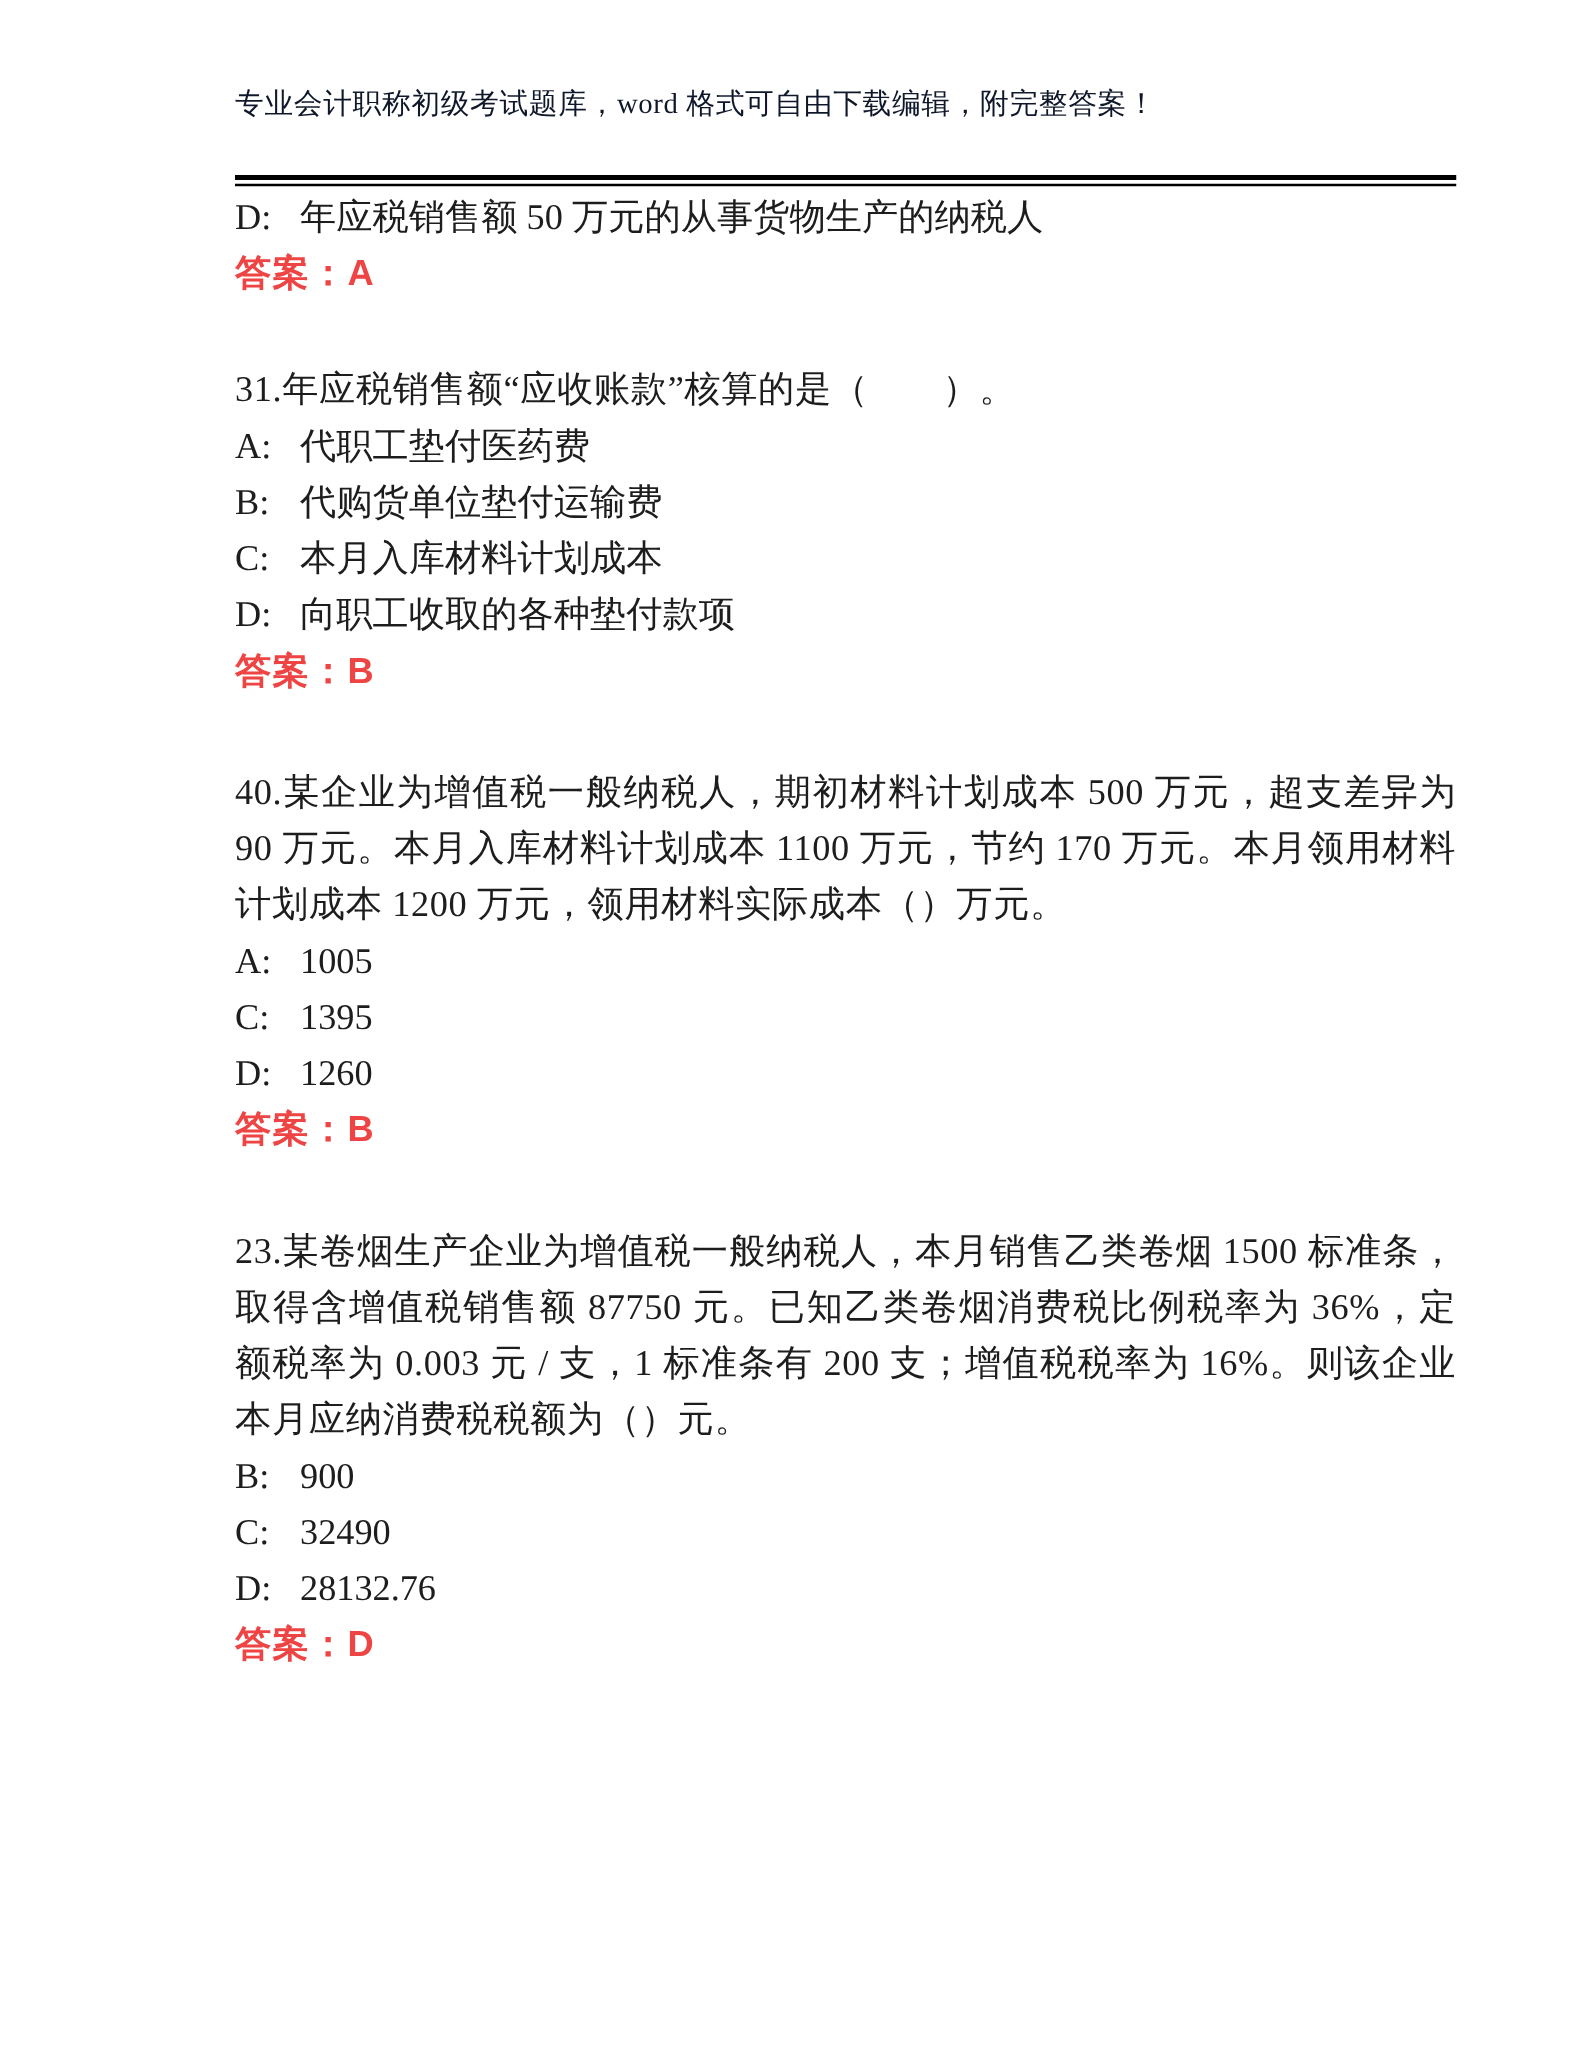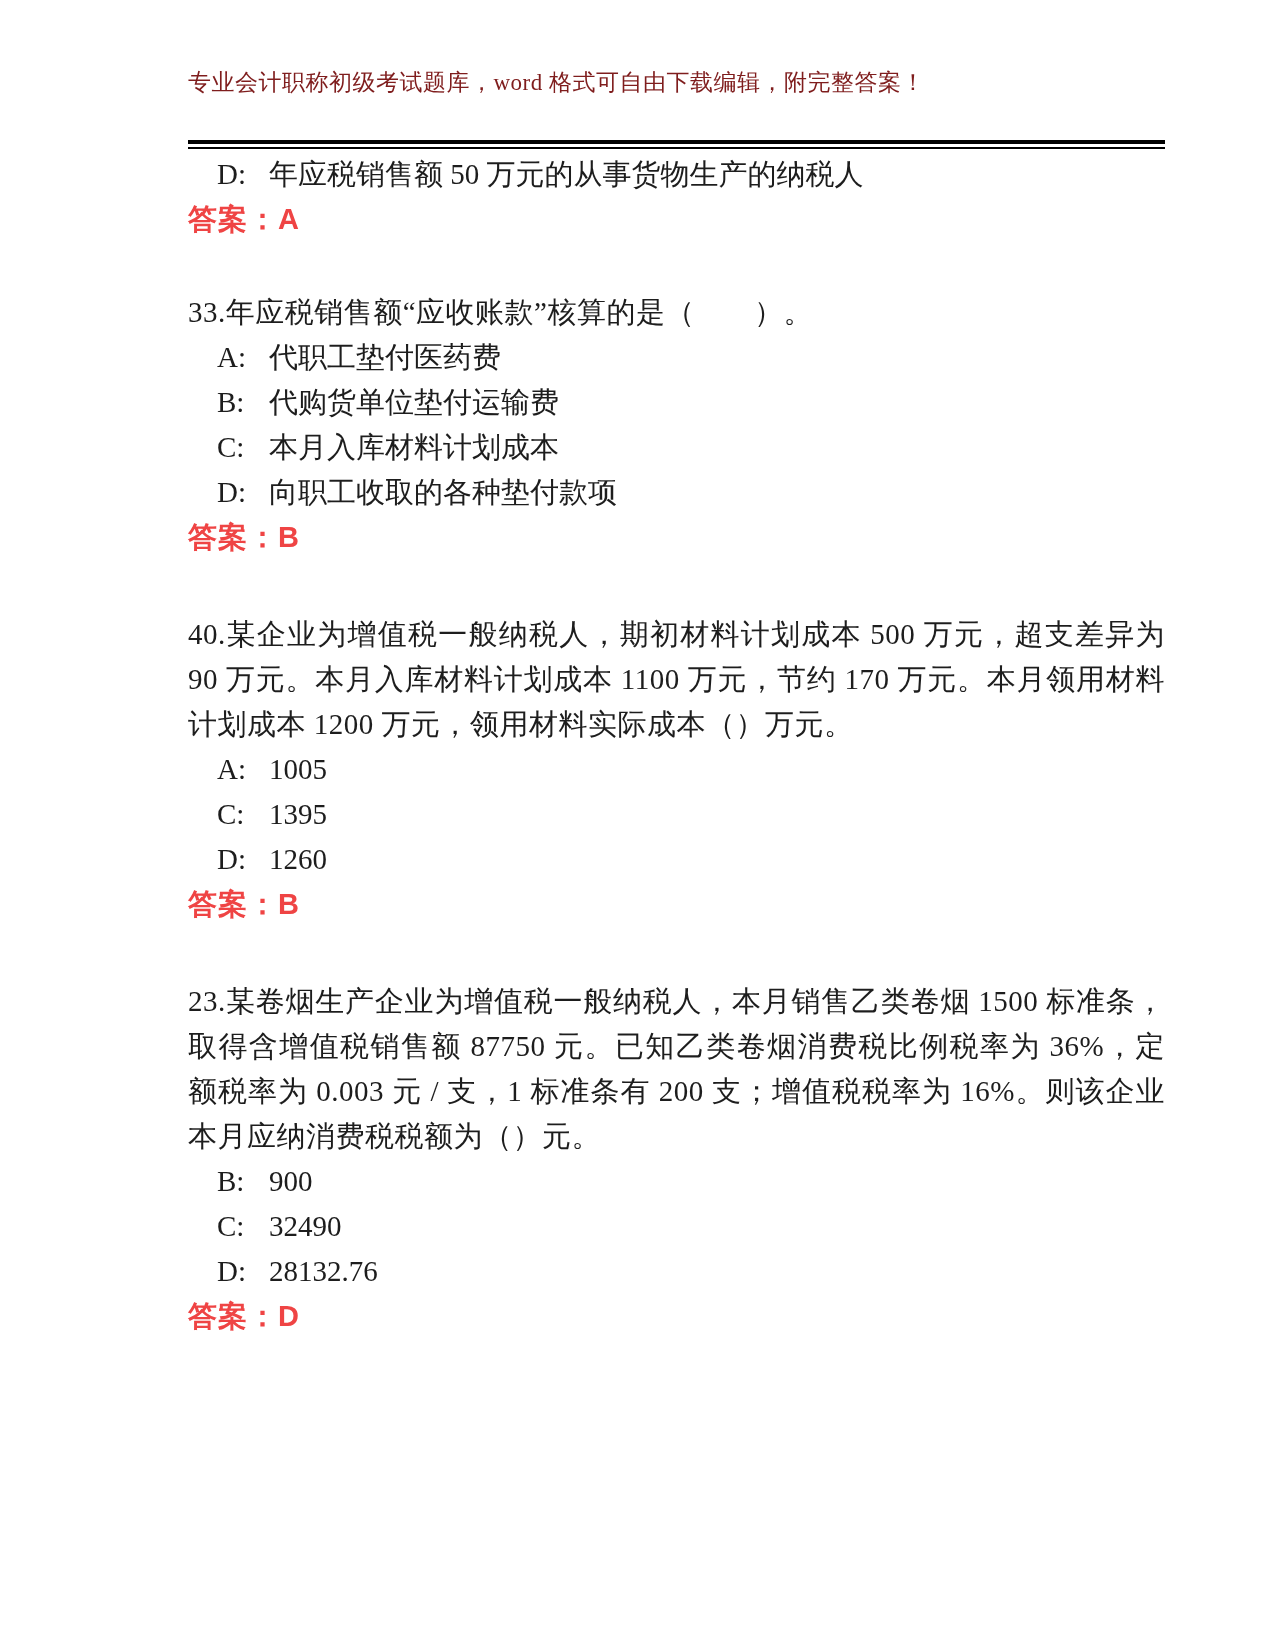--- a/index.html
+++ b/index.html
@@ -19,21 +19,21 @@
   .content {
     position: absolute;
     left: 188px;
     top: 0;
     width: 977px;
   }
   .doc-header-title {
     margin-top: 68px;
     font-size: 23px;
     line-height: 30px;
-    color: #7f1d1d;
+    color: #0f172a;
     letter-spacing: 0.5px;
     white-space: nowrap;
   }
   .header-rule {
     margin-top: 42px;
     height: 3px;
     border-top: 4px solid #000000;
     border-bottom: 2px solid #000000;
     width: 100%;
   }
@@ -52,21 +52,20 @@
   .question-paragraph {
     font-size: 29px;
     line-height: 45px;
     text-align: justify;
     letter-spacing: 0.5px;
   }
   .option-line {
     font-size: 29px;
     line-height: 45px;
     white-space: nowrap;
-    margin-left: 29px;
   }
   .option-label {
     display: inline-block;
     min-width: 52px;
   }
   .answer-line {
     font-family: "Liberation Sans", "DejaVu Sans", sans-serif;
     font-weight: bold;
     font-size: 29px;
     line-height: 45px;
@@ -89,21 +88,21 @@
       <div class="option-line body-text">
         <span class="option-label">D:</span><span>年应税销售额 50 万元的从事货物生产的纳税人</span>
       </div>
       <div class="answer-line">
         <span class="answer-label">答案：</span><span>A</span>
       </div>
     </div>
 
     <div class="question-block qb-21">
       <div class="question-paragraph">
-        <span>33.</span><span>年应税销售额“应收账款”核算的是（　　）。</span>
+        <span>31.</span><span>年应税销售额“应收账款”核算的是（　　）。</span>
       </div>
       <div class="option-line">
         <span class="option-label">A:</span><span>代职工垫付医药费</span>
       </div>
       <div class="option-line">
         <span class="option-label">B:</span><span>代购货单位垫付运输费</span>
       </div>
       <div class="option-line">
         <span class="option-label">C:</span><span>本月入库材料计划成本</span>
       </div>

